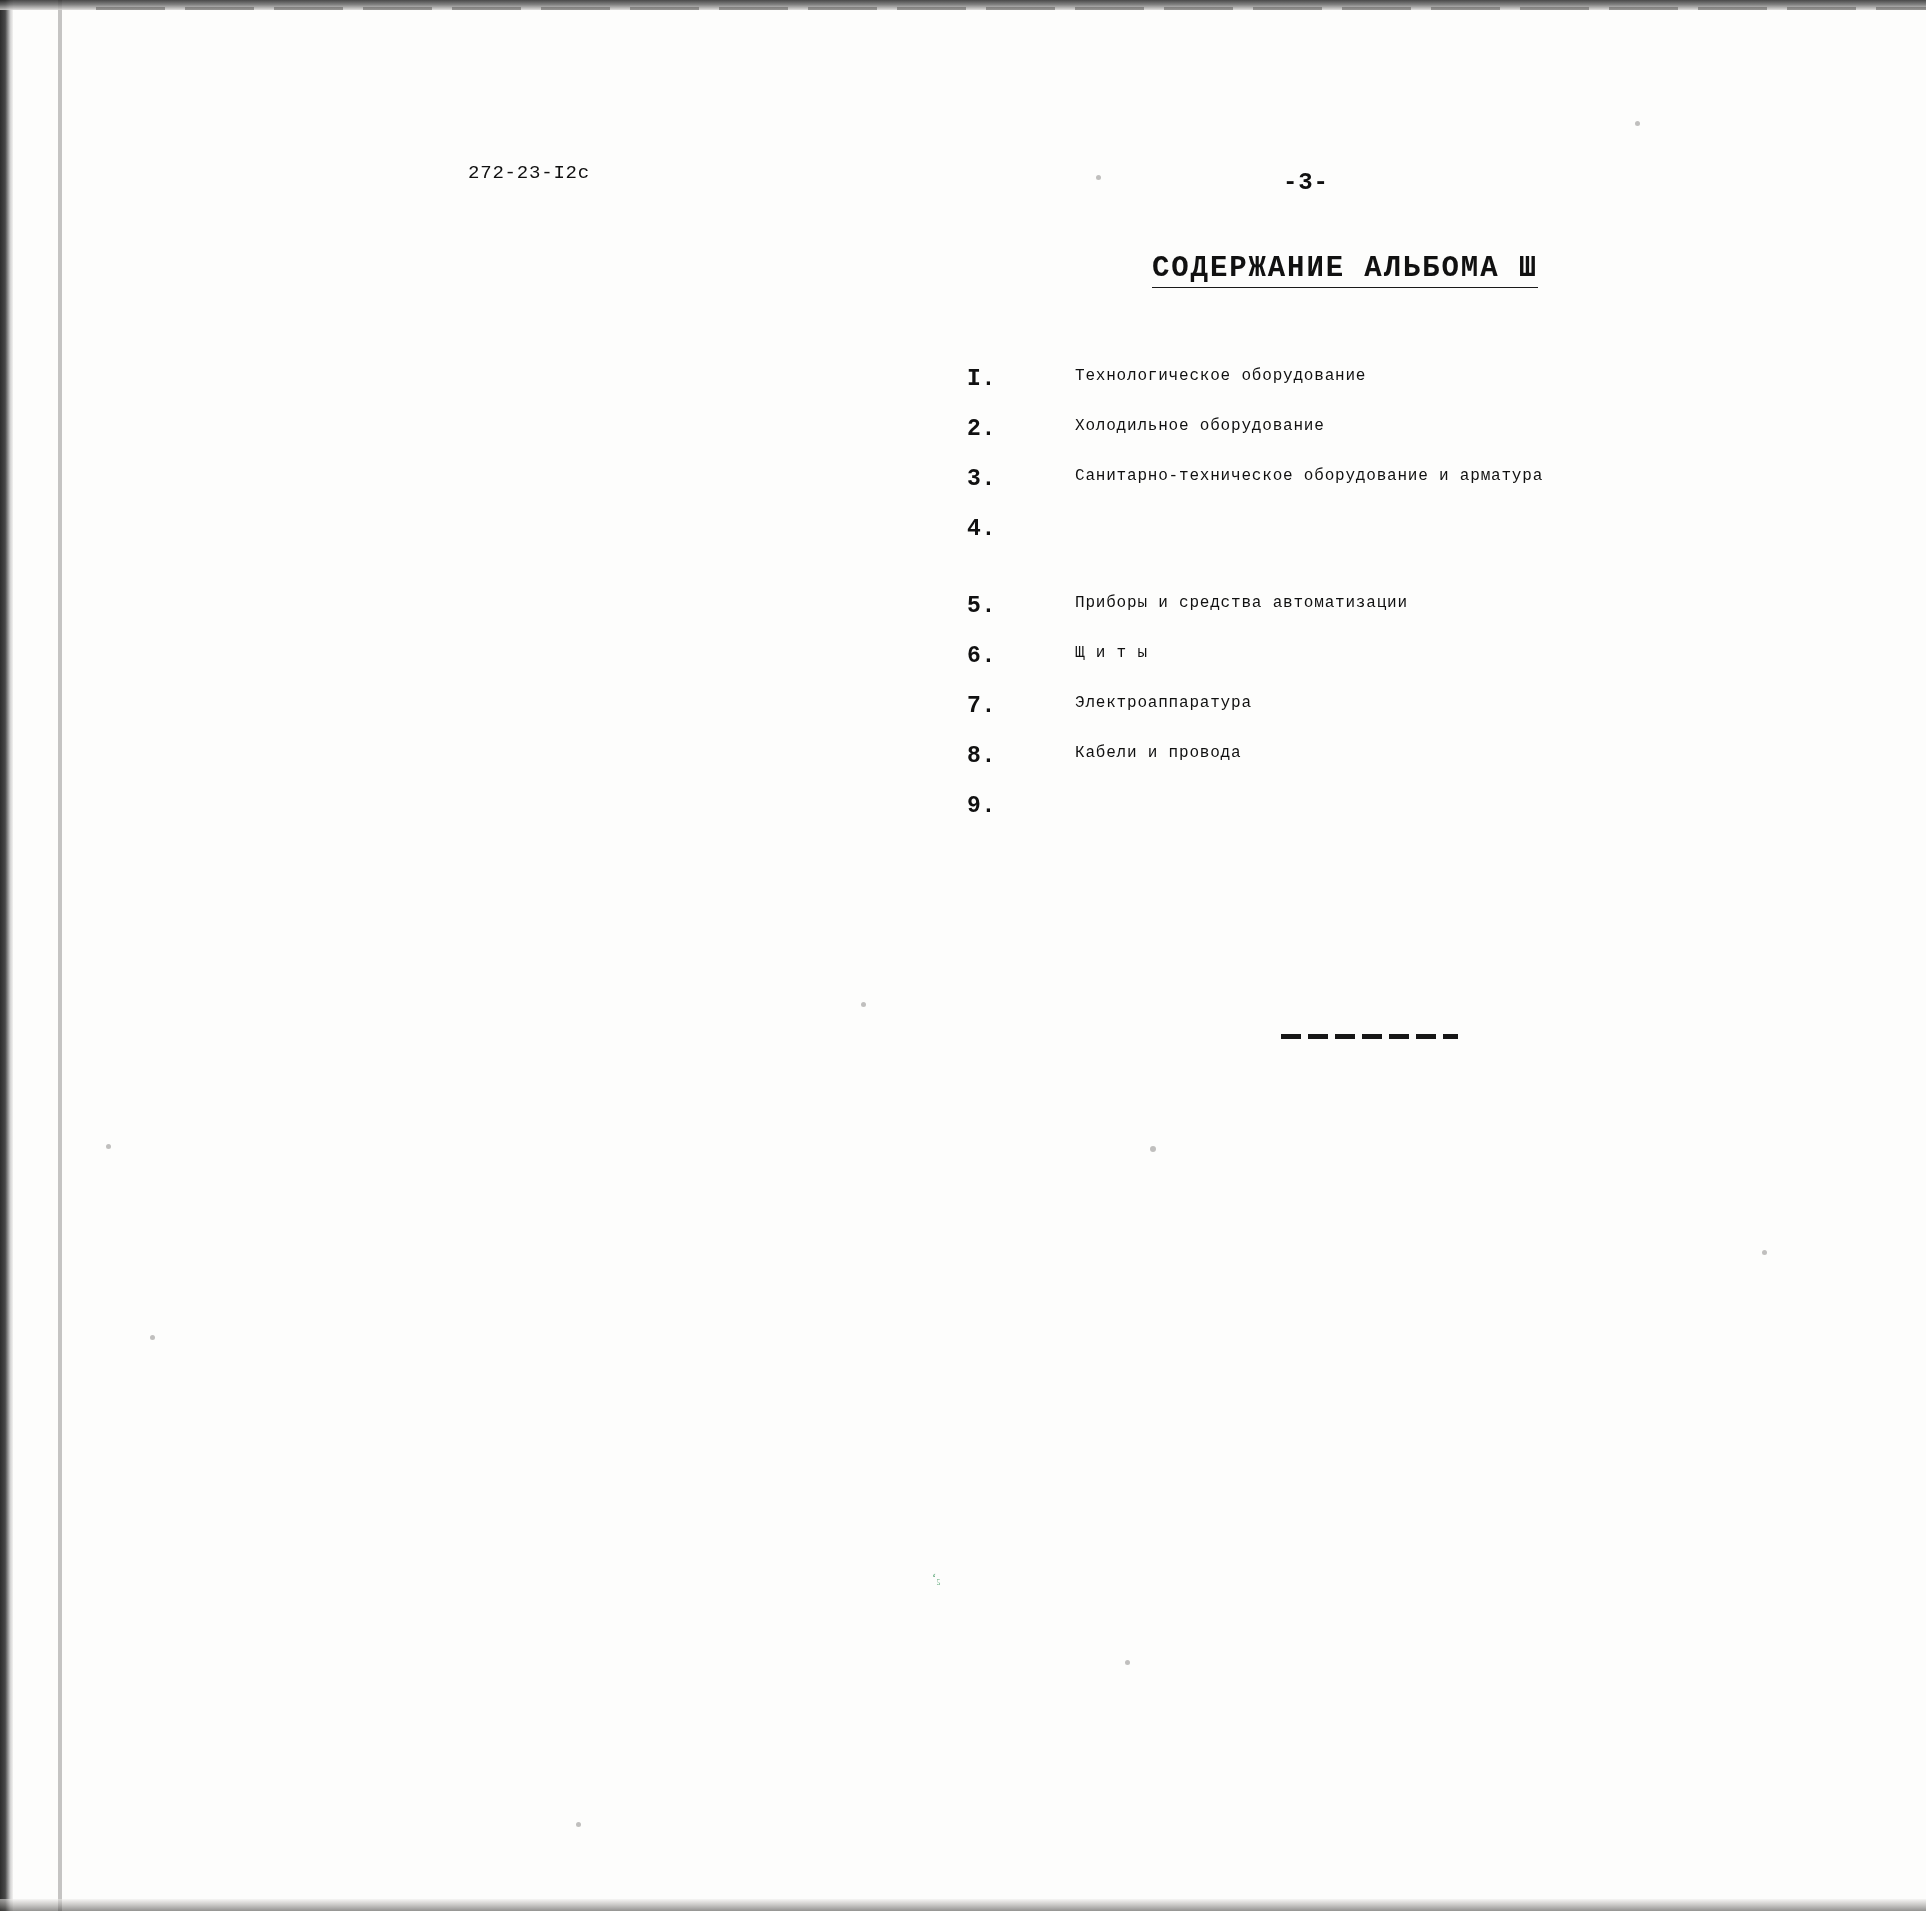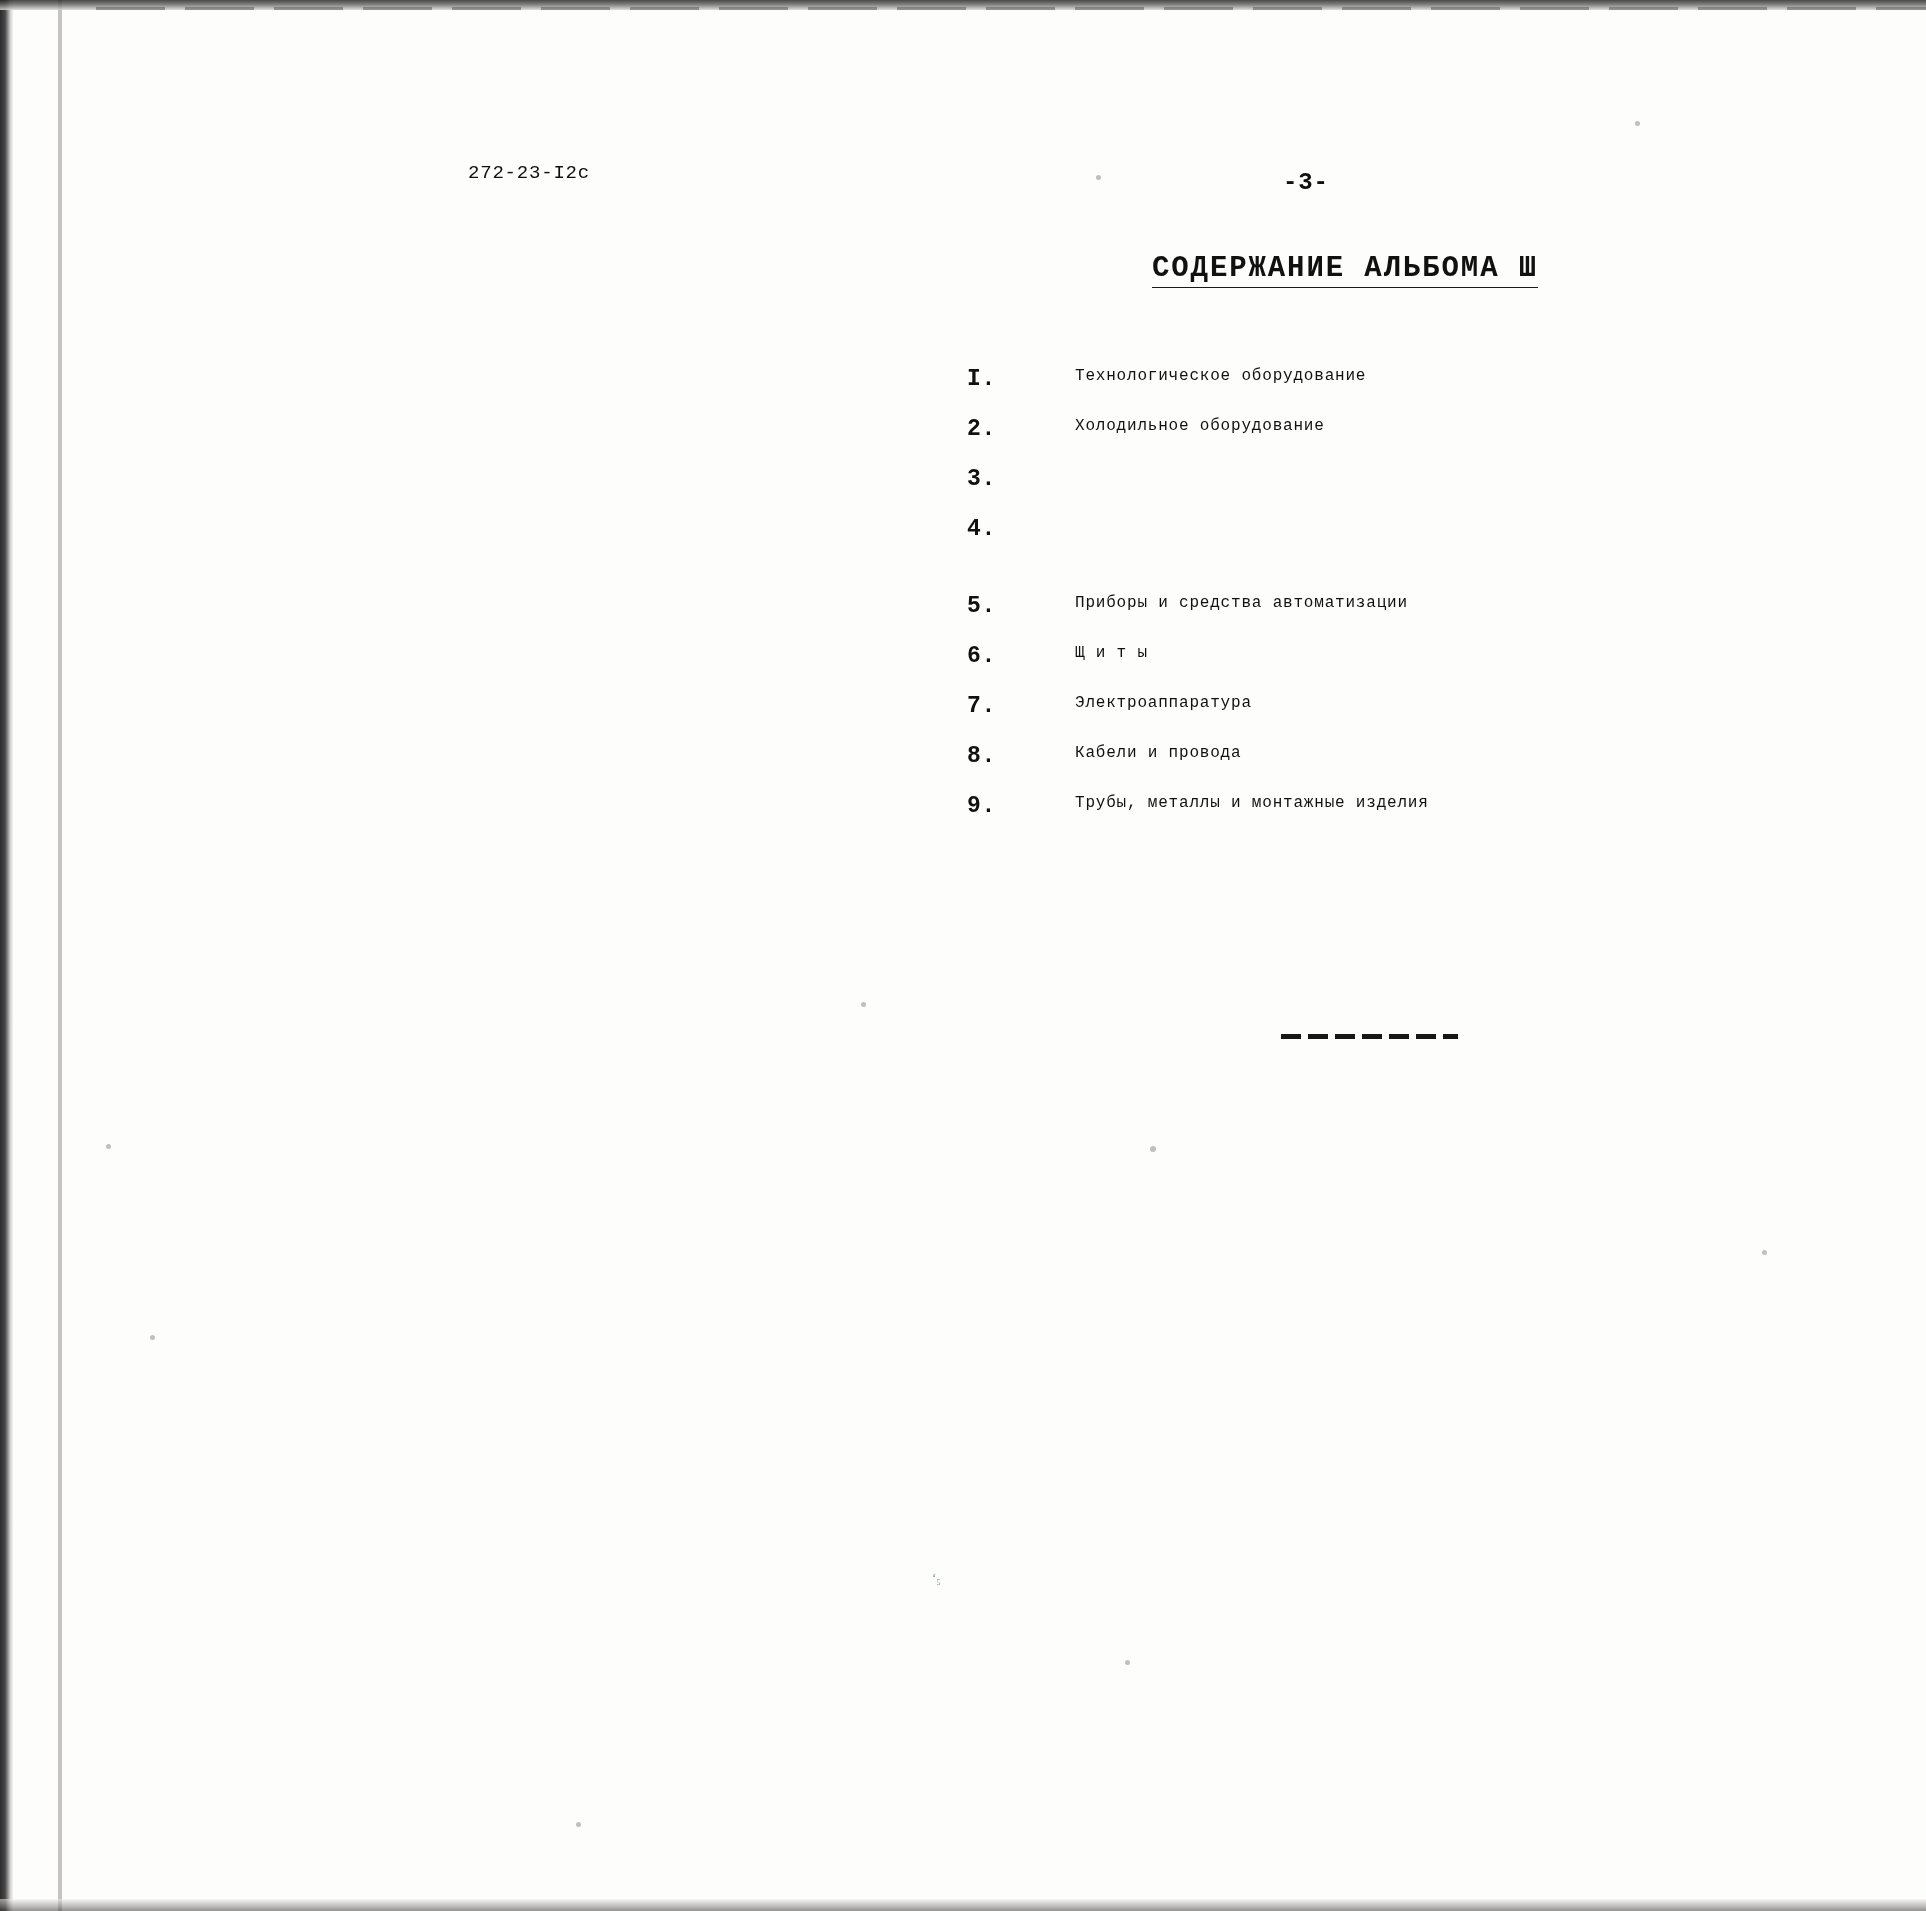--- a/index.html
+++ b/index.html
@@ -167,20 +167,21 @@
     </div>
 
     <div class="toc-row">
       <span class="toc-num">2.</span>
       <span class="toc-label">Холодильное оборудование</span>
 
     </div>
 
     <div class="toc-row">
       <span class="toc-num">3.</span>
+      <span class="toc-label">Санитарно-техническое оборудование и арматура</span>
 
     </div>
 
     <div class="toc-row tall">
       <span class="toc-num">4.</span>
 
     </div>
 
     <div class="toc-row">
       <span class="toc-num">5.</span>
@@ -201,21 +202,20 @@
     </div>
 
     <div class="toc-row">
       <span class="toc-num">8.</span>
       <span class="toc-label">Кабели и провода</span>
 
     </div>
 
     <div class="toc-row">
       <span class="toc-num">9.</span>
-      <span class="toc-label">Трубы, металлы и монтажные изделия</span>
 
     </div>
 
   </div>
 
   <div class="ornament"></div>
 
   <div class="speck" style="left:1096px; top:175px; width:5.4px; height:5.4px;"></div>
   <div class="speck" style="left:1635px; top:121px; width:5px; height:5px;"></div>
 

